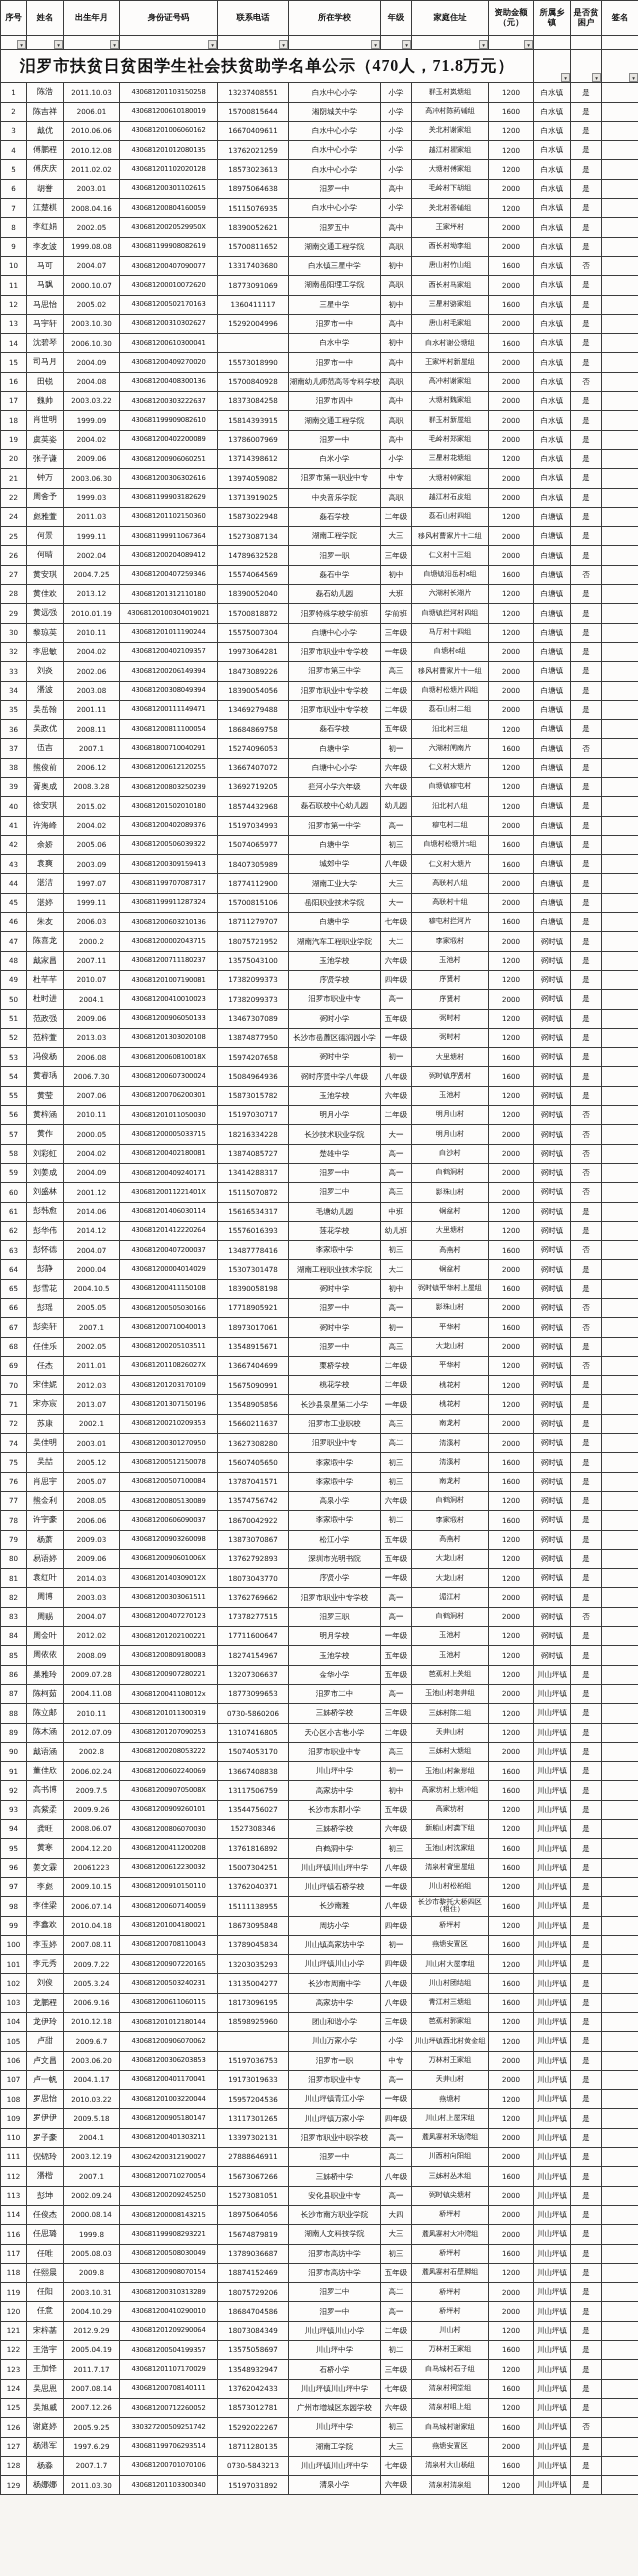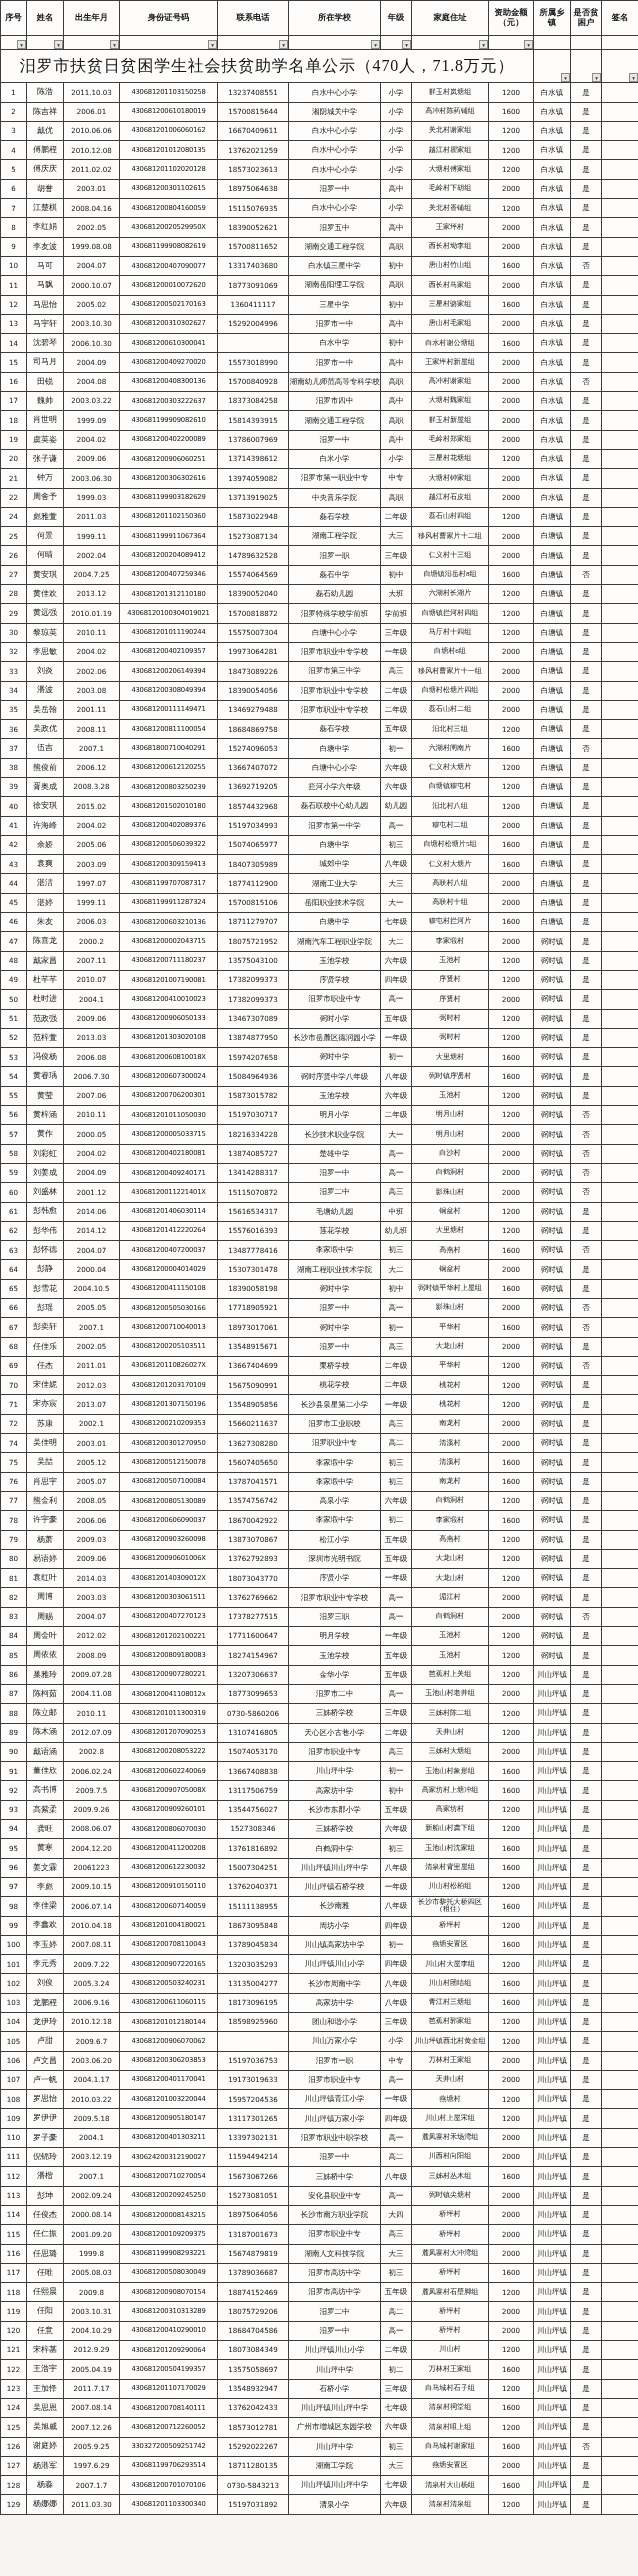--- a/index.html
+++ b/index.html
@@ -5,21 +5,21 @@
   html,body{margin:0;padding:0;background:#f7f5f2;}
   body{width:638px;font-family:"Liberation Serif","DejaVu Serif",serif;color:#141414;}
   .sheet{width:638px;background:#fdfcfb;}
   table{border-collapse:collapse;table-layout:fixed;width:638px;background:#fdfcfb;}
   td,th{border:0.8px solid #3c3c3c;overflow:hidden;text-align:center;vertical-align:middle;padding:0 0.8px;box-sizing:border-box;}
   
   .strip td{height:14.3px;border-bottom:0.8px solid #3c3c3c;position:relative;}
   .filter-btn{position:absolute;right:0;bottom:0.8px;width:9px;height:9px;background:#e8e6e2;border:0.8px solid #8a8a8a;font-size:5.3px;line-height:8.3px;color:#333;text-align:center;box-sizing:border-box;}
   
   .title-row td{height:33px;border:0.8px solid #3c3c3c;}
-  .title-cell{font-size:16px;font-weight:normal;letter-spacing:0.8px;white-space:nowrap;}
+  .title-cell{font-size:16px;font-weight:bold;letter-spacing:0.8px;white-space:nowrap;}
   .title-side{position:relative;}
   
   thead th{height:35px;font-size:8.3px;font-weight:bold;line-height:1.15;padding:0 1.5px;}
   
   tbody td{height:19.3px;font-size:7.5px;line-height:1.05;}
   td.c0{font-size:7.1px;font-family:"DejaVu Sans",sans-serif;}
   td.c1{font-size:8px;white-space:nowrap;}
   td.c2{font-size:7.1px;font-family:"DejaVu Sans",sans-serif;white-space:nowrap;}
   td.c3{font-size:6.8px;font-family:"DejaVu Sans",sans-serif;white-space:nowrap;letter-spacing:-0.2px;}
   td.c4{font-size:7.1px;font-family:"DejaVu Sans",sans-serif;white-space:nowrap;}
@@ -1594,21 +1594,21 @@
           <td class="c8">2000</td>
           <td class="c9">川山坪镇</td>
           <td class="c10">是</td>
           <td class="c11"></td>
         </tr>
         <tr>
           <td class="c0">111</td>
           <td class="c1">倪锦玲</td>
           <td class="c2">2003.12.19</td>
           <td class="c3">430624200312190027</td>
-          <td class="c4">11594494214</td>
+          <td class="c4">27888646911</td>
           <td class="c5">汨罗一中</td>
           <td class="c6">高二</td>
           <td class="c7">川西村向阳组</td>
           <td class="c8">2000</td>
           <td class="c9">川山坪镇</td>
           <td class="c10">是</td>
           <td class="c11"></td>
         </tr>
         <tr>
           <td class="c0">112</td>
@@ -1639,34 +1639,20 @@
           <td class="c11"></td>
         </tr>
         <tr>
           <td class="c0">114</td>
           <td class="c1">任俊杰</td>
           <td class="c2">2000.08.14</td>
           <td class="c3">430681200008143215</td>
           <td class="c4">18975064056</td>
           <td class="c5">长沙市南方职业学院</td>
           <td class="c6">大四</td>
-          <td class="c7">桥坪村</td>
-          <td class="c8">2000</td>
-          <td class="c9">川山坪镇</td>
-          <td class="c10">是</td>
-          <td class="c11"></td>
-        </tr>
-        <tr>
-          <td class="c0">115</td>
-          <td class="c1">任仁振</td>
-          <td class="c2">2001.09.20</td>
-          <td class="c3">430681200109209375</td>
-          <td class="c4">13187001673</td>
-          <td class="c5">汨罗市职业中专</td>
-          <td class="c6">高三</td>
           <td class="c7">桥坪村</td>
           <td class="c8">2000</td>
           <td class="c9">川山坪镇</td>
           <td class="c10">是</td>
           <td class="c11"></td>
         </tr>
         <tr>
           <td class="c0">116</td>
           <td class="c1">任思璐</td>
           <td class="c2">1999.8</td>

